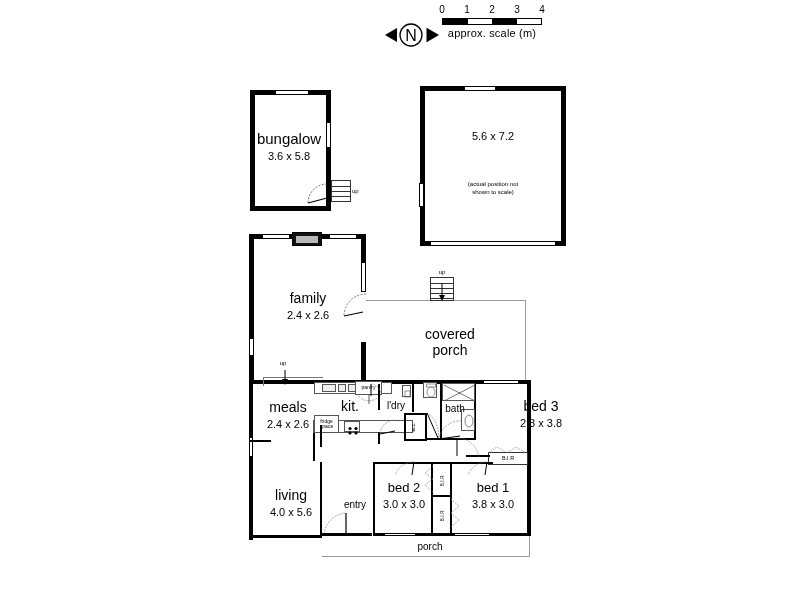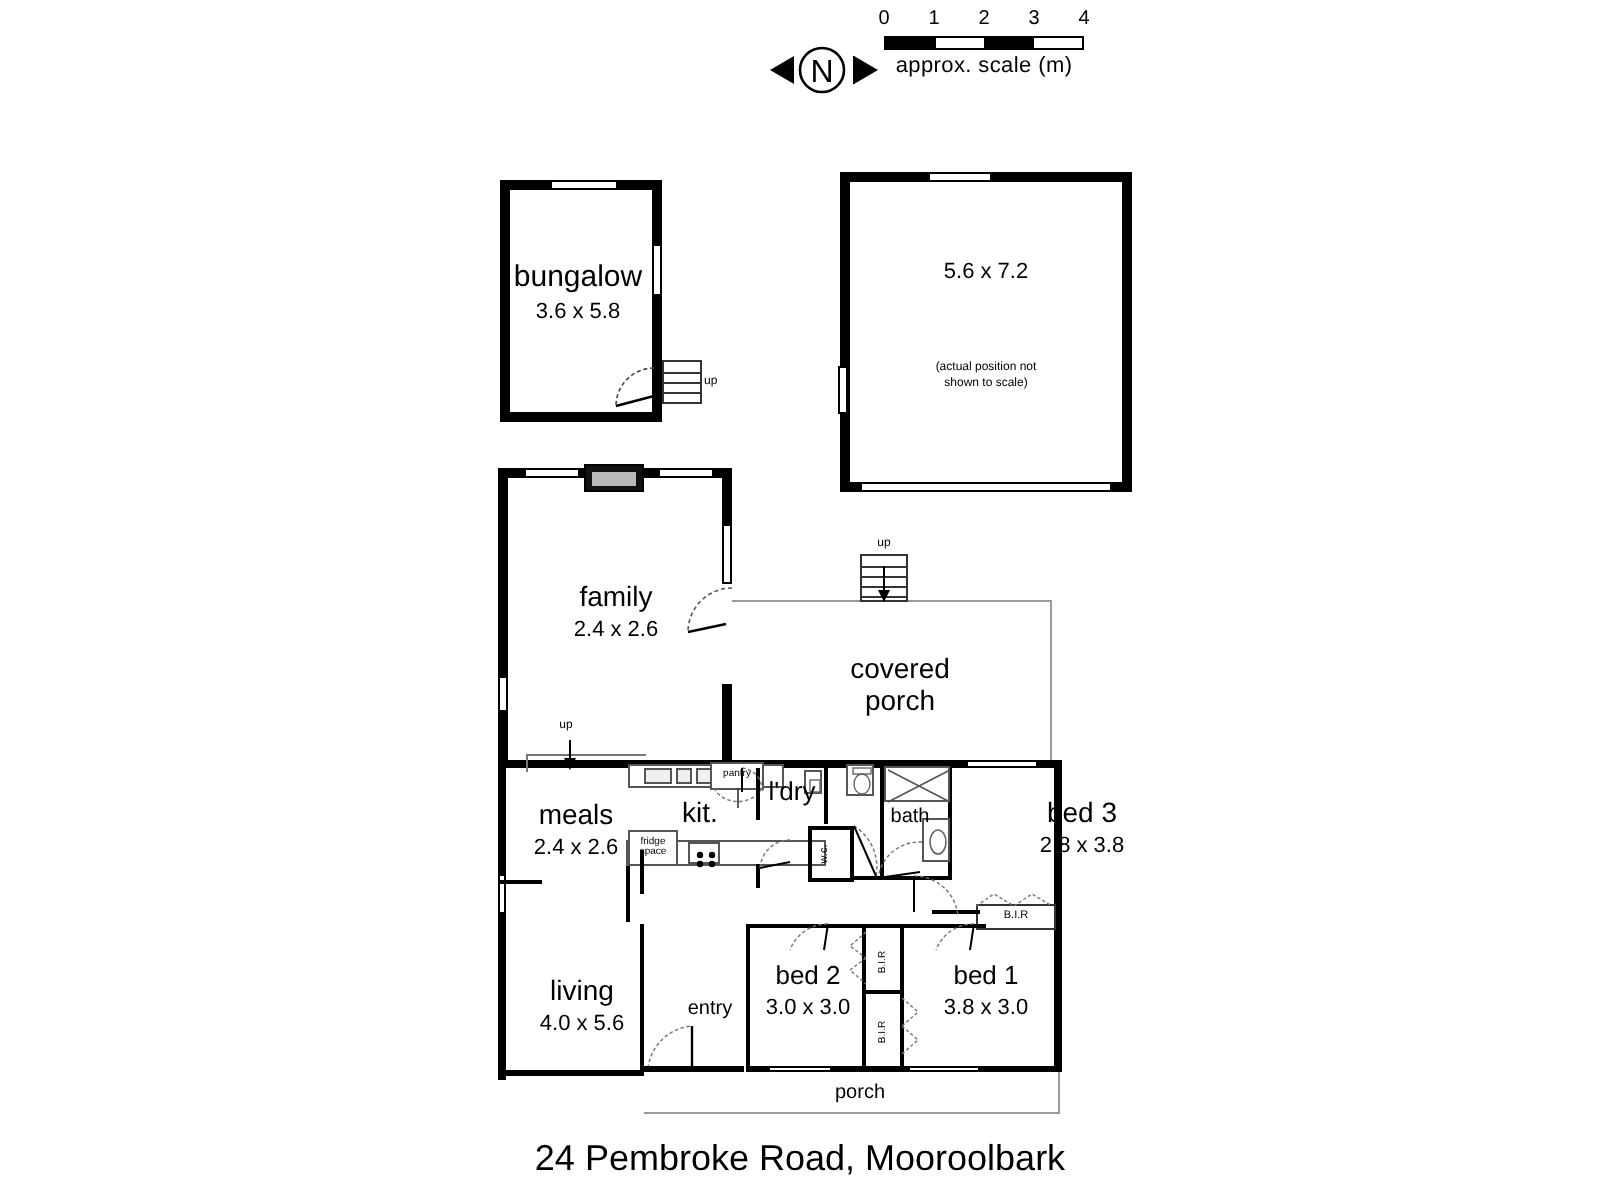--- a/index.html
+++ b/index.html
@@ -354,21 +354,21 @@
     </svg>
     <svg class="door" style="left:379px;top:419px;" width="22" height="16" viewBox="0 0 22 16">
       <path d="M1,15 A15,15 0 0 1 16,1" fill="none" stroke="#777" stroke-width="0.7" stroke-dasharray="1.8,1.2"></path>
       <line x1="1" y1="15" x2="16" y2="12" stroke="#000" stroke-width="1"></line>
     </svg>
     <div class="fixture" style="left:402px;top:385px;width:9px;height:12px;">
       <svg width="9" height="12" viewBox="0 0 9 12">
           <rect x="2" y="3" width="5" height="6" fill="none" stroke="#666" stroke-width="0.7"></rect>
         </svg>
     </div>
-    <div class="room-label" style="left:378px;top:389px;width:36px;font-size:13px;">
+    <div class="room-label" style="left:378px;top:400px;width:36px;font-size:10px;">
       <span class="nm">l'dry</span>
     </div>
 
     <div class="wall" style="left:404px;top:413px;width:2px;height:28px;"></div>
     <div class="wall" style="left:404px;top:413px;width:22px;height:2px;"></div>
     <div class="wall" style="left:404px;top:439px;width:22px;height:2px;"></div>
     <div class="wall" style="left:425px;top:413px;width:2px;height:28px;"></div>
     <div class="vlabel" style="left:408px;top:424px;transform:rotate(-90deg);">w.c.</div>
     <svg class="door" style="left:426px;top:412px;" width="16" height="30" viewBox="0 0 16 30">
       <path d="M1,1 A24,24 0 0 1 12,26" fill="none" stroke="#777" stroke-width="0.7" stroke-dasharray="1.8,1.2"></path>
@@ -481,15 +481,14 @@
     <div class="wall" style="left:322px;top:533px;width:50px;height:3px;"></div>
 
     <div class="gray-line" style="left:322px;top:556px;width:208px;height:1.2px;"></div>
     <div class="gray-line" style="left:529px;top:536px;width:1.2px;height:21px;"></div>
     <div class="room-label" style="left:400px;top:541px;width:60px;font-size:10px;">
       <span class="nm">porch</span>
     </div>
 
   </div>
 
-  <div class="title">24 Pembroke Road, Mooroolbark</div>
 
 </div>
 
 </body></html>

